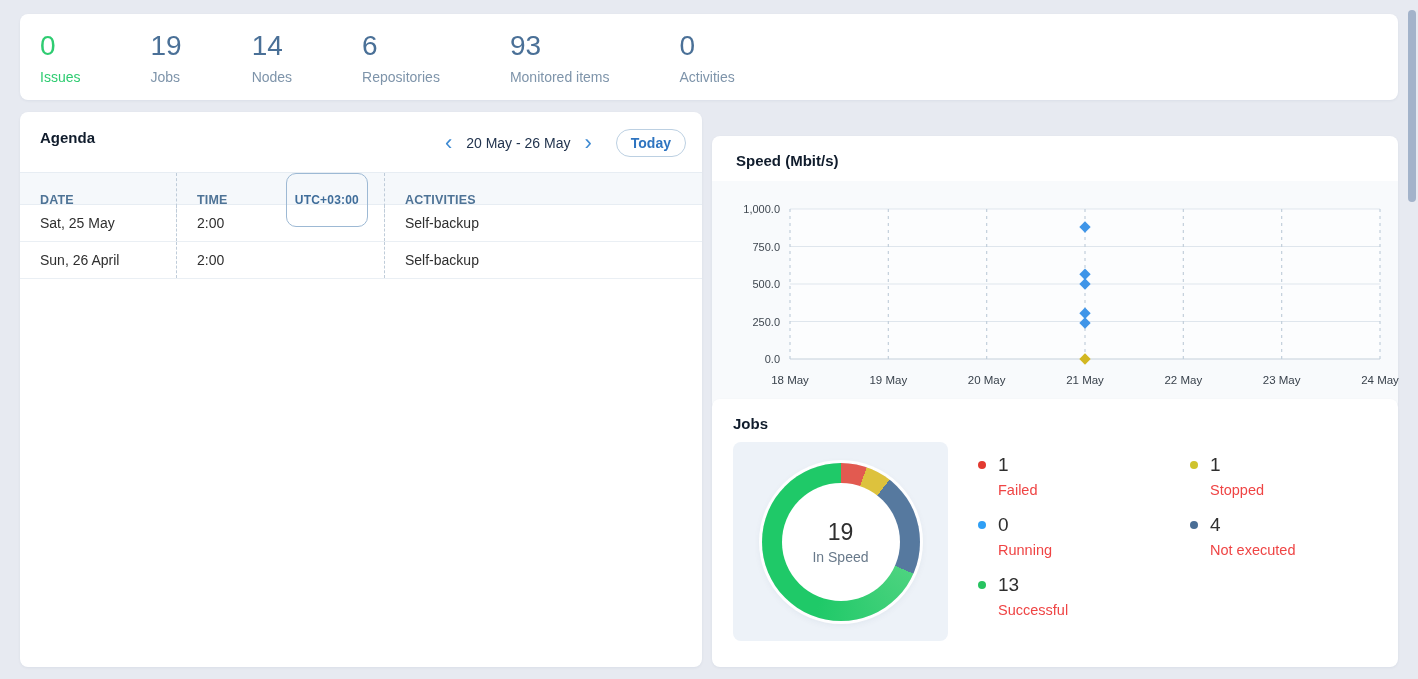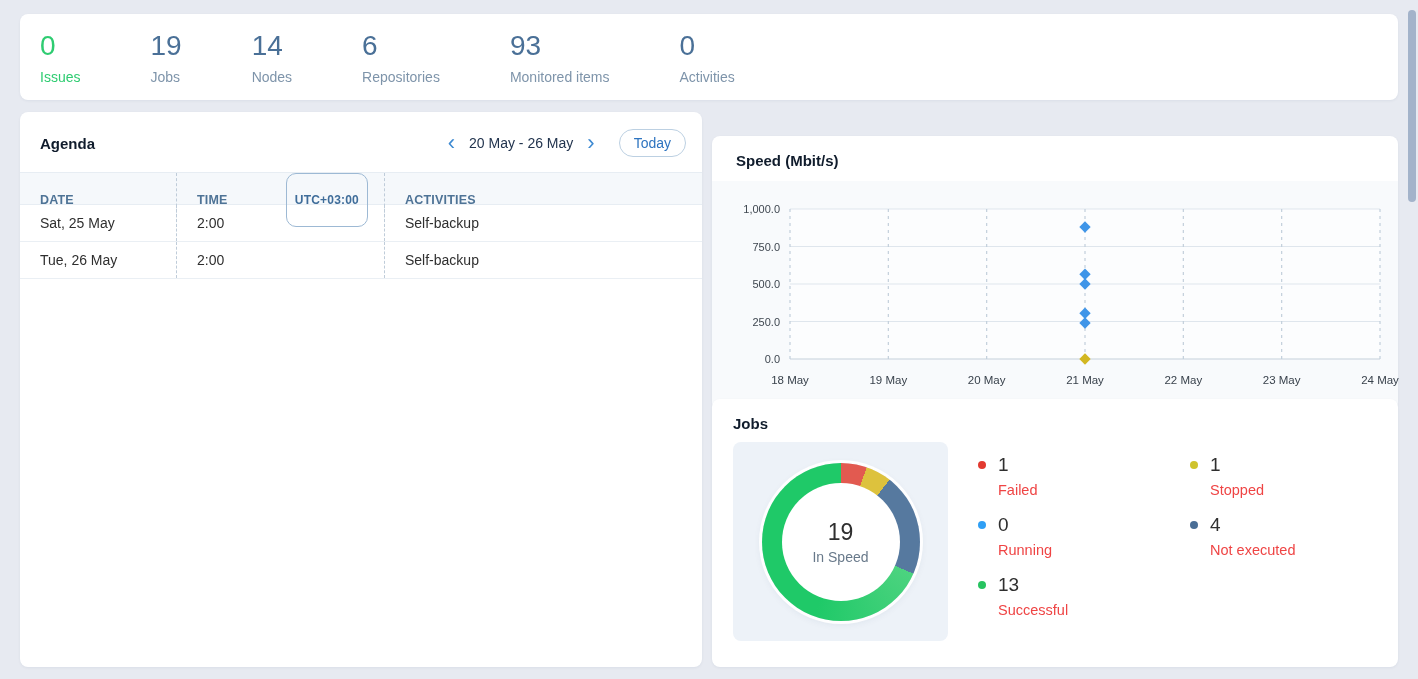--- a/index.html
+++ b/index.html
@@ -20,27 +20,27 @@
 
   
   .stats-card { left:20px; top:14px; width:1378px; height:86px;
     display:flex; gap:70px; padding:16px 0 0 20px; }
   .stat { cursor:pointer; }
   .stat .num { font-size:28px; line-height:1.15; color:#4a7097; }
   .stat .lbl { font-size:14px; color:#7e94aa; margin-top:7px; }
 
   
   .agenda-card { left:20px; top:112px; width:682px; height:555px; }
-  .panel-head { display:flex; align-items:center; padding:17px 16px 15px 20px;gap:8px; }
+  .panel-head { display:flex; padding:17px 16px 15px 20px;gap:8px; }
   .panel-title { font-size:15px; font-weight:700; color:#101c2c; flex:1; }
   .date-nav { display:flex; align-items:center; }
   .chev { font-size:22px; line-height:18px; color:#3e8ad2; padding:0 6px; cursor:pointer; user-select:none; }
   .date-range { font-size:14px; color:#22344e; margin:0 8px; }
   .today-btn { margin-left:18px; background:#fff; border:1px solid #bcd0e2; border-radius:16px;
-    color:#2e74c0; font-size:14px; font-weight:400; padding:5px 14px; cursor:pointer;
+    color:#2e74c0; font-size:14px; font-weight:700; padding:5px 14px; cursor:pointer;
     font-family:"Liberation Sans", sans-serif; }
 
   .agenda-table { width:100%; }
   .t-row { display:grid; grid-template-columns:157px 208px 1fr; align-items:center; }
   .t-head { background:#f5f8fb; border-top:1px solid #e7edf3; border-bottom:1px solid #e7edf3; height:33px; }
   .t-head .cell { font-size:12.5px; font-weight:700; color:#4e7396; letter-spacing:.2px;text-align:center; }
   .cell { padding:0 16px 0 20px; height:100%; display:flex; align-items:center; }
   .cell.sep { border-right:1px dashed #bfccd9; }
   .tz-badge { margin-left:auto; border:1px solid #9db9d4; border-radius:10px; padding:19px 8px;
     font-size:12px; font-weight:700; color:#3f6d9a; background:transparent; }
@@ -124,21 +124,21 @@
         <span class="tz-badge">UTC+03:00</span>
       </div>
       <div class="cell">ACTIVITIES</div>
     </div>
     <div class="t-row body-row">
       <div class="cell sep">Sat, 25 May</div>
       <div class="cell sep">2:00</div>
       <div class="cell">Self-backup</div>
     </div>
     <div class="t-row body-row">
-      <div class="cell sep">Tue, 26 May</div>
+      <div class="cell sep">Sun, 26 April</div>
       <div class="cell sep">2:00</div>
       <div class="cell">Self-backup</div>
     </div>
   </div>
 </div>
 
 <div class="card speed-card">
   <div class="panel-head">
     <div class="panel-title">Speed (Mbit/s)</div>
   </div>

